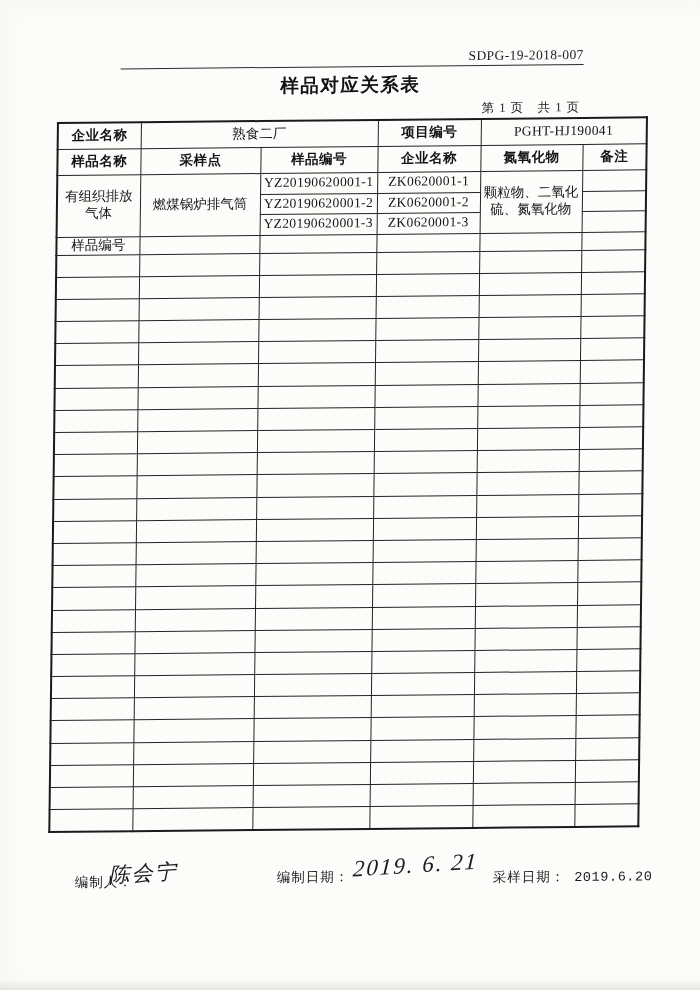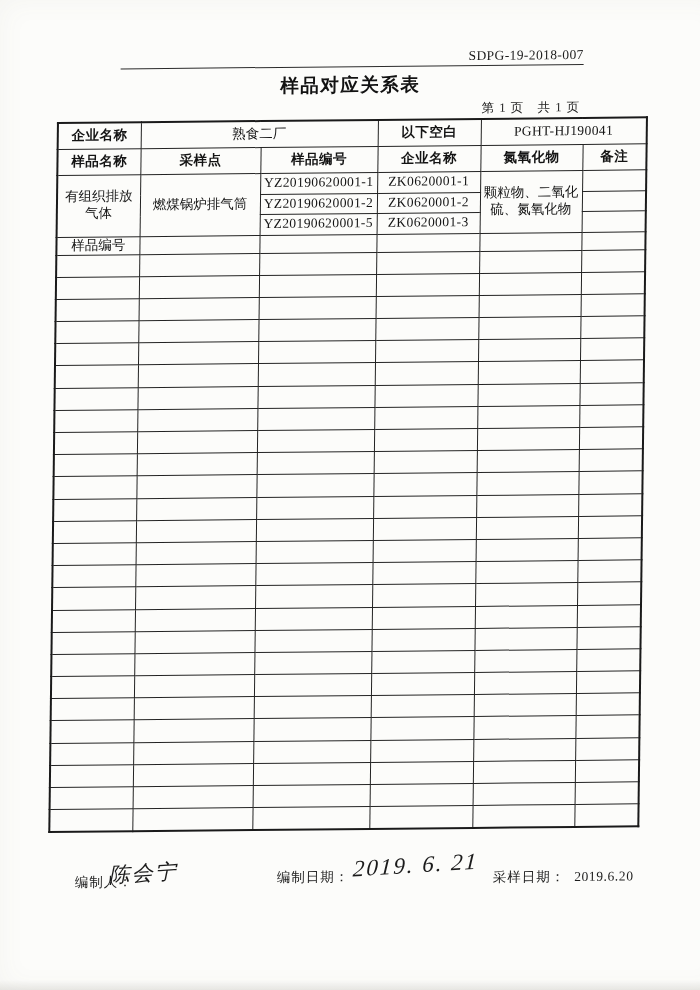--- a/index.html
+++ b/index.html
@@ -72,21 +72,21 @@
     font-size:21px;font-style:italic;letter-spacing:2px;
     transform:rotate(-3deg);white-space:nowrap;color:#1b1b1b;
   }
   .lbl-prepdate{left:286px;top:15px;}
   .hw-date{
     position:absolute;left:362px;top:0px;
     font-size:23px;font-style:italic;letter-spacing:2px;
     transform:rotate(-3deg) skewX(-6deg);white-space:nowrap;color:#1b1b1b;
   }
   .sampling{left:502px;top:17px;}
-  .sampling .val{margin-left:9px;letter-spacing:0.6px;}
+  .sampling .val{margin-left:9px;letter-spacing:0.6px;font-family:Liberation Mono, monospace;}
   
   .edge-right{
     position:absolute;top:0;right:0;width:14px;height:990px;
     background:linear-gradient(to right,rgba(110,105,95,0),rgba(110,105,95,0.18));
     pointer-events:none;
   }
   .edge-bottom{
     position:absolute;left:0;bottom:0;width:700px;height:10px;
     background:linear-gradient(to bottom,rgba(110,105,95,0),rgba(110,105,95,0.13));
     pointer-events:none;
@@ -112,21 +112,21 @@
           <col style="width:120px">
           <col style="width:117px">
         <col style="width:103px">
           <col style="width:102px">
           <col style="width:64px">
       </colgroup>
       <tbody>
         <tr class="hr1">
           <td class="hd">企业名称</td>
           <td colspan="2">熟食二厂</td>
-          <td class="hd">以下空白</td>
+          <td class="hd">项目编号</td>
           <td colspan="2" class="code">PGHT-HJ190041</td>
         </tr>
         <tr class="hr2">
           <td class="hd">样品名称</td>
           <td class="hd">采样点</td>
           <td class="hd">样品编号</td>
           <td class="hd">企业名称</td>
           <td class="hd">氮氧化物</td>
           <td class="hd">备注</td>
         </tr>
@@ -137,21 +137,21 @@
           <td class="code">ZK0620001-1</td>
           <td rowspan="3" class="items-cell">颗粒物、二氧化硫、氮氧化物</td>
           <td></td>
         </tr>
         <tr class="dr">
           <td class="code">YZ20190620001-2</td>
           <td class="code">ZK0620001-2</td>
           <td></td>
         </tr>
         <tr class="dr">
-          <td class="code">YZ20190620001-5</td>
+          <td class="code">YZ20190620001-3</td>
           <td class="code">ZK0620001-3</td>
           <td></td>
         </tr>
         <tr class="br">
           <td>样品编号</td>
           <td></td>
           <td></td>
           <td></td>
           <td></td>
           <td></td>

